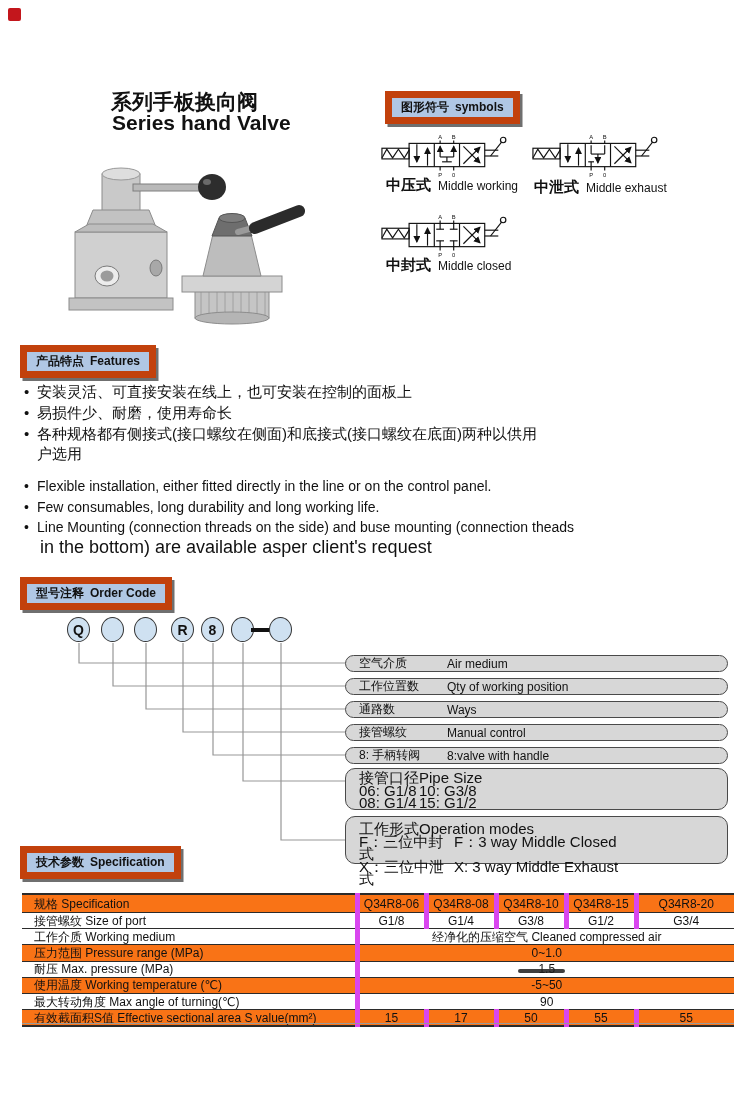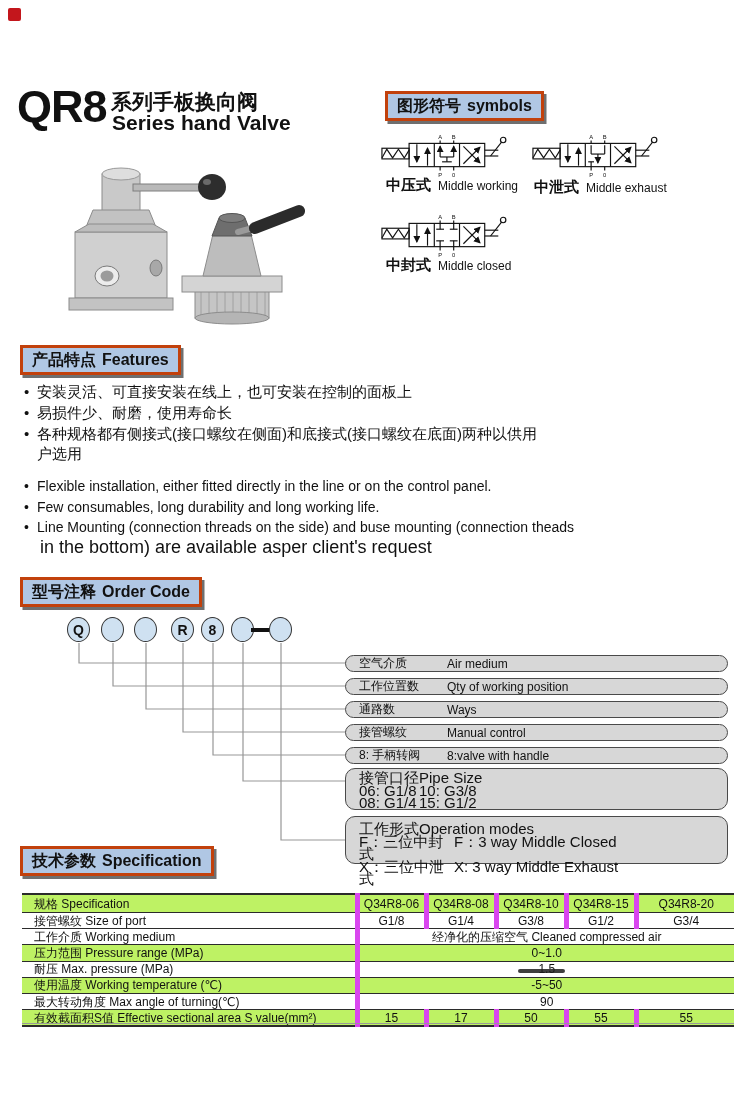--- a/index.html
+++ b/index.html
@@ -6,22 +6,22 @@
   .page{position:relative;width:750px;height:1096px;background:#fff;overflow:hidden;
         font-family:"Liberation Sans","DejaVu Sans",sans-serif;color:#111;}
   .abs{position:absolute;}
   
   .corner-mark{left:8px;top:8px;width:13px;height:13px;background:#c3161c;border-radius:2px;}
   
   .code{left:17px;top:84px;font-size:45px;font-weight:bold;letter-spacing:-1px;line-height:1;}
   .title-zh{left:111px;top:90px;font-size:21px;font-weight:bold;line-height:1.1;}
   .title-en{left:112px;top:111px;font-size:21px;font-weight:bold;}
   
-  .tag{background:#b0c7e4;border:3px solid #c2410c;box-shadow:2.5px 3px 0 #6f6f6f;
-       padding:2px 9px 3px 9px;font-size:16px;font-weight:bold;white-space:nowrap;line-height:1.2;}
+  .tag{background:#b0c7e4;border:7px solid #c2410c;box-shadow:2.5px 3px 0 #6f6f6f;
+       padding:2px 9px 3px 9px;font-size:12px;font-weight:bold;white-space:nowrap;line-height:1.2;}
   .tag .en{margin-left:6px;}
   
   .symlab{white-space:nowrap;}
   .symlab .zh{font-size:15px;font-weight:bold;}
   .symlab .en{font-size:12px;margin-left:7px;}
   svg text{font-family:"Liberation Sans","DejaVu Sans",sans-serif;}
   
   .feat{left:24px;top:381px;width:705px;}
   .fline{display:flex;font-size:15px;line-height:21px;}
   .fline .b{width:13px;flex:0 0 13px;}
@@ -46,33 +46,32 @@
   .cap.multi .ml .t1{flex:0 0 60px;}
   
   .spec{left:22px;top:893px;}
   table{border-collapse:collapse;width:712px;font-size:12px;border-top:2px solid #2b2b2b;
         border-bottom:2px solid #2b2b2b;}
   tr{border-bottom:1px solid #2b2b2b;}
   th,td{padding:0;font-weight:normal;height:15.2px;line-height:1;}
   tr.hdr th{height:17px;}
   .lab{text-align:left;padding-left:12px;}
   .val{text-align:center;border-left:5px solid #d946ef;}
-  .shaded{background:#bef264;}
+  .shaded{background:#f97316;}
   .underline2{left:22px;top:1023px;width:712px;height:1px;background:#9a9a9a;}
   .smudge{left:518px;top:969px;width:47px;height:4px;background:#1d1d1d;border-radius:2px;opacity:.85;}
   .oc-lines{left:0;top:0;pointer-events:none;}
 </style>
 </head>
 <body>
 
 <div class="page">
 
   <div class="abs corner-mark"></div>
 
-  <div class="abs code">QR8</div>
   <div class="abs title-zh">系列手板换向阀</div>
   <div class="abs title-en">Series hand Valve</div>
 
   <div class="abs tag" style="left:385px;top:91px">
     <span>图形符号</span><span class="en">symbols</span>
   </div>
 
   <svg class="abs" style="left:380px;top:133px" width="128" height="46" viewBox="0 0 132 46">
     <defs>
         <marker id="ahA" markerWidth="7" markerHeight="7" refX="5" refY="3" orient="auto">

